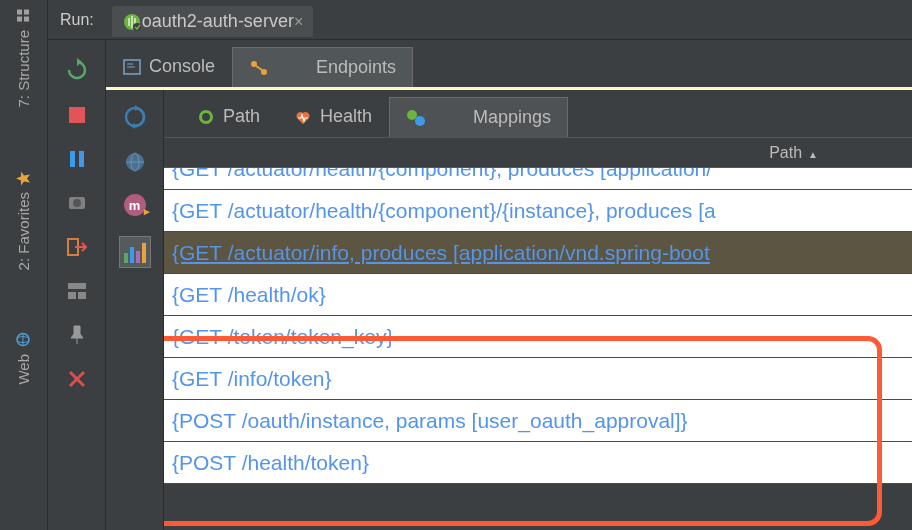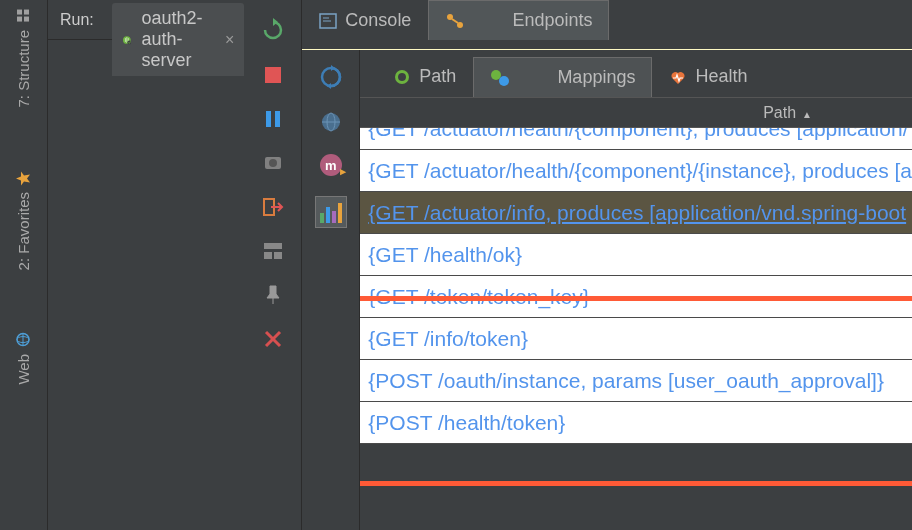--- a/index.html
+++ b/index.html
@@ -1,41 +1,41 @@
 <!DOCTYPE html>
 <html><head>
   <meta charset="utf-8">
   <style>
     * { margin:0; padding:0; box-sizing:border-box; }
     body { background:#3c3f41; font-family:"Segoe UI",Arial,sans-serif; width:912px; height:530px; overflow:hidden; color:#bbbbbb; }
     .root { display:flex; height:100%; }
     .farleft { width:48px; background:#3c3f41; border-right:1px solid #2b2b2b; display:flex; flex-direction:column; align-items:center; gap:62px; padding-top:8px; }
     .vtab { writing-mode:vertical-rl; transform:rotate(180deg); font-size:15px; color:#a9a9a9; display:flex; align-items:center; gap:6px; cursor:pointer; }
     .vtab svg { transform:rotate(90deg); }
-    .main { flex:1; display:flex; flex-direction:row; }
+    .main { flex:1; display:flex; flex-direction:column; }
     .runbar { height:40px; display:flex; align-items:center; padding-left:12px; gap:18px; border-bottom:1px solid #2b2b2b; }
     .runlbl { font-size:16px; color:#cccccc; }
-    .runtab { display:flex; align-items:center; gap:10px; background:#4b4e50; border-radius:3px 3px 0 0; padding:5px 10px; position:relative; top:20px; }
+    .runtab { display:flex; align-items:center; gap:0; background:#4b4e50; border-radius:3px 3px 0 0; padding:5px 10px; position:relative; top:2px; }
     .runtab span.tablabel { font-size:18px; color:#c8c8c8; }
     .close-x { color:#9a9a9a; font-size:16px; cursor:pointer; }
     .body { flex:1; display:flex; }
     .ctrlcol { width:58px; background:#3c3f41; border-right:1px solid #2b2b2b; display:flex; flex-direction:column; align-items:center; gap:22px; padding-top:18px; }
     .ctrlcol svg { cursor:pointer; }
     .content { flex:1; display:flex; flex-direction:column; }
-    .tabs1 { height:50px; display:flex; align-items:flex-start; border-bottom:1px solid #fef9c3; }
+    .tabs1 { height:50px; display:flex; align-items:flex-end; border-bottom:3px solid #fef9c3; }
     .tab { display:flex; align-items:center; gap:8px; padding:9px 16px; font-size:18px; color:#bbbbbb; cursor:pointer; border:1px solid transparent; }
     .tab.active { background:#515658; border:1px solid #6b6b6b; border-bottom:none;gap:47px; }
     .eparea { flex:1; display:flex; }
     .epctrl { width:58px; background:#3c3f41; border-right:1px solid #2b2b2b; display:flex; flex-direction:column; align-items:center; gap:20px; padding-top:14px; }
     .epctrl .ic { cursor:pointer; }
     .eplist { flex:1; display:flex; flex-direction:column; }
     .tabs2 { height:48px; display:flex; align-items:flex-end; padding-left:16px; border-bottom:1px solid #555; }
     .tabs2 .tab.active { background:#4e5254; }
     .gridhead { height:30px; display:flex; align-items:center; border-bottom:1px solid #555; position:relative; }
-    .pathlabel { position:absolute; right:100px; font-size:16px; color:#bbbbbb; }
+    .pathlabel { position:absolute; right:94px; font-size:16px; color:#bbbbbb; }
     .sortarrow { margin-left:6px; color:#bbbbbb; font-size:10px; }
     .rows { flex:1; overflow:hidden; position:relative; }
     .row { height:42px; display:flex; align-items:center; padding-left:8px; border-bottom:1px solid #4a4a4a; font-size:21px; color:#5394ec; white-space:nowrap; background:#ffffff; }
     .row.sel { background:#5b5542; text-decoration:underline;text-align:right; }
     .highlight { position:absolute; left:-16px; top:168px; width:734px; height:190px; border:5px solid #ff5a36; border-radius:14px; pointer-events:none; }
   </style>
 </head>
 <body>
 
 <div class="root">
@@ -159,34 +159,34 @@
 
           <div class="eplist">
             <div class="tabs2">
               <div class="tab">
                 <svg width="18" height="18" viewBox="0 0 18 18">
                     <circle cx="9" cy="9" r="7" fill="#6db33f"></circle>
                     <path d="M6 6 Q9 4 12 6 Q14 9 12 12 Q9 14 6 12 Q4 9 6 6" fill="#3c3f41"></path>
                   </svg>
                 <span>Path</span>
               </div>
+              <div class="tab">
+                <svg width="18" height="18" viewBox="0 0 18 18">
+                    <path d="M9 16 L3 10 A4 4 0 0 1 9 5 A4 4 0 0 1 15 10 Z" fill="#e8743b"></path>
+                    <path d="M4 10 L7 10 L8 7 L10 13 L11 10 L14 10" fill="none" stroke="#fff" stroke-width="1.2"></path>
+                  </svg>
+                <span>Health</span>
+              </div>
               <div class="tab active">
                 <svg width="20" height="18" viewBox="0 0 20 18">
                     <circle cx="6" cy="6" r="5" fill="#6db33f"></circle>
                     <circle cx="14" cy="12" r="5" fill="#3d9ae8"></circle>
                   </svg>
                 <span>Mappings</span>
               </div>
-              <div class="tab">
-                <svg width="18" height="18" viewBox="0 0 18 18">
-                    <path d="M9 16 L3 10 A4 4 0 0 1 9 5 A4 4 0 0 1 15 10 Z" fill="#e8743b"></path>
-                    <path d="M4 10 L7 10 L8 7 L10 13 L11 10 L14 10" fill="none" stroke="#fff" stroke-width="1.2"></path>
-                  </svg>
-                <span>Health</span>
-              </div>
             </div>
 
             <div class="gridhead">
               <span class="pathlabel"><span>Path</span><span class="sortarrow">▲</span></span>
             </div>
 
             <div class="rows">
               <div class="row" style="margin-top:-20px;">
                   <span>{GET /actuator/health/{component}, produces [application/</span>
                 </div>

